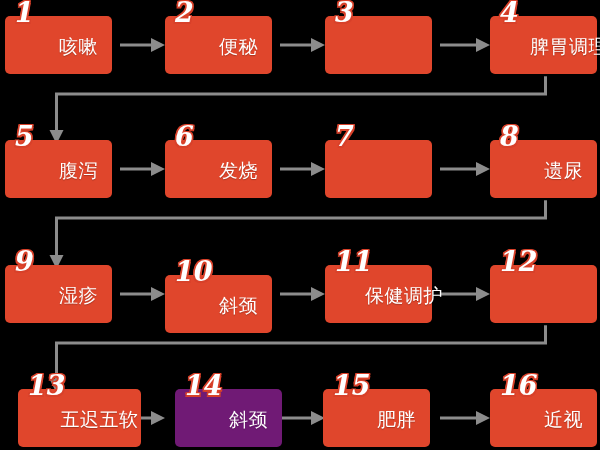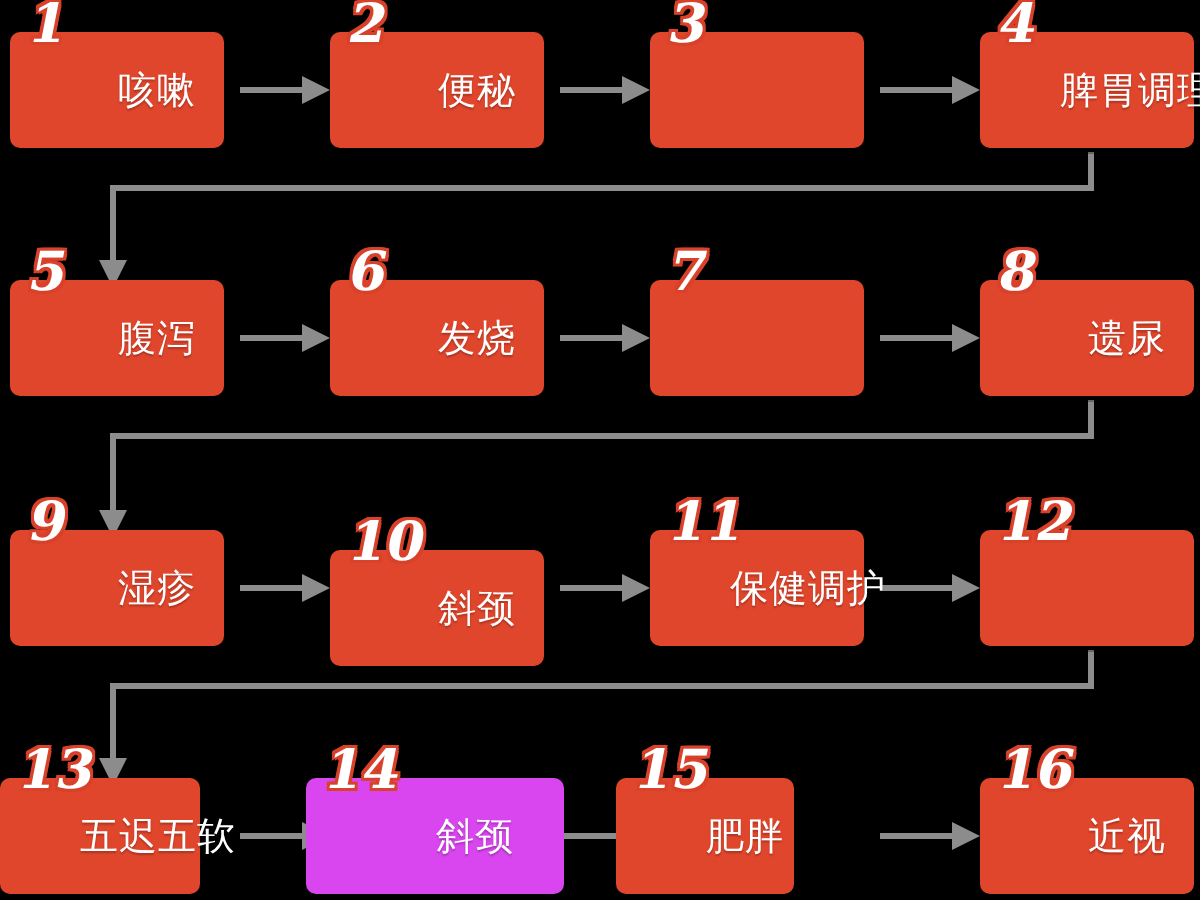--- a/index.html
+++ b/index.html
@@ -151,29 +151,29 @@
         <div class="node-num">10</div>
         <div class="node-label">斜颈</div>
       </div>
       <div class="node" style="left: 325px; top: 265px; width: 107px; height: 58px; background: rgb(224, 70, 44);">
         <div class="node-num">11</div>
         <div class="node-label">保健调护</div>
       </div>
       <div class="node" style="left: 490px; top: 265px; width: 107px; height: 58px; background: rgb(224, 70, 44);">
         <div class="node-num">12</div>
       </div>
-      <div class="node" style="left: 0; top: 389px; width: 100px; height: 58px; background: rgb(224, 70, 44);">
+      <div class="node" style="left: 18px; top: 389px; width: 123px; height: 58px; background: rgb(224, 70, 44);">
         <div class="node-num">13</div>
         <div class="node-label">五迟五软</div>
       </div>
-      <div class="node" style="left: 153px; top: 389px; width: 129px; height: 58px; background: #d946ef;">
+      <div class="node" style="left: 175px; top: 389px; width: 107px; height: 58px; background: #701a75;">
         <div class="node-num">14</div>
         <div class="node-label">斜颈</div>
       </div>
-      <div class="node" style="left: 308px; top: 389px; width: 89px; height: 58px; background: rgb(224, 70, 44);">
+      <div class="node" style="left: 323px; top: 389px; width: 107px; height: 58px; background: rgb(224, 70, 44);">
         <div class="node-num">15</div>
         <div class="node-label">肥胖</div>
       </div>
       <div class="node" style="left: 490px; top: 389px; width: 107px; height: 58px; background: rgb(224, 70, 44);">
         <div class="node-num">16</div>
         <div class="node-label">近视</div>
       </div>
     </div>
 
 </div>

